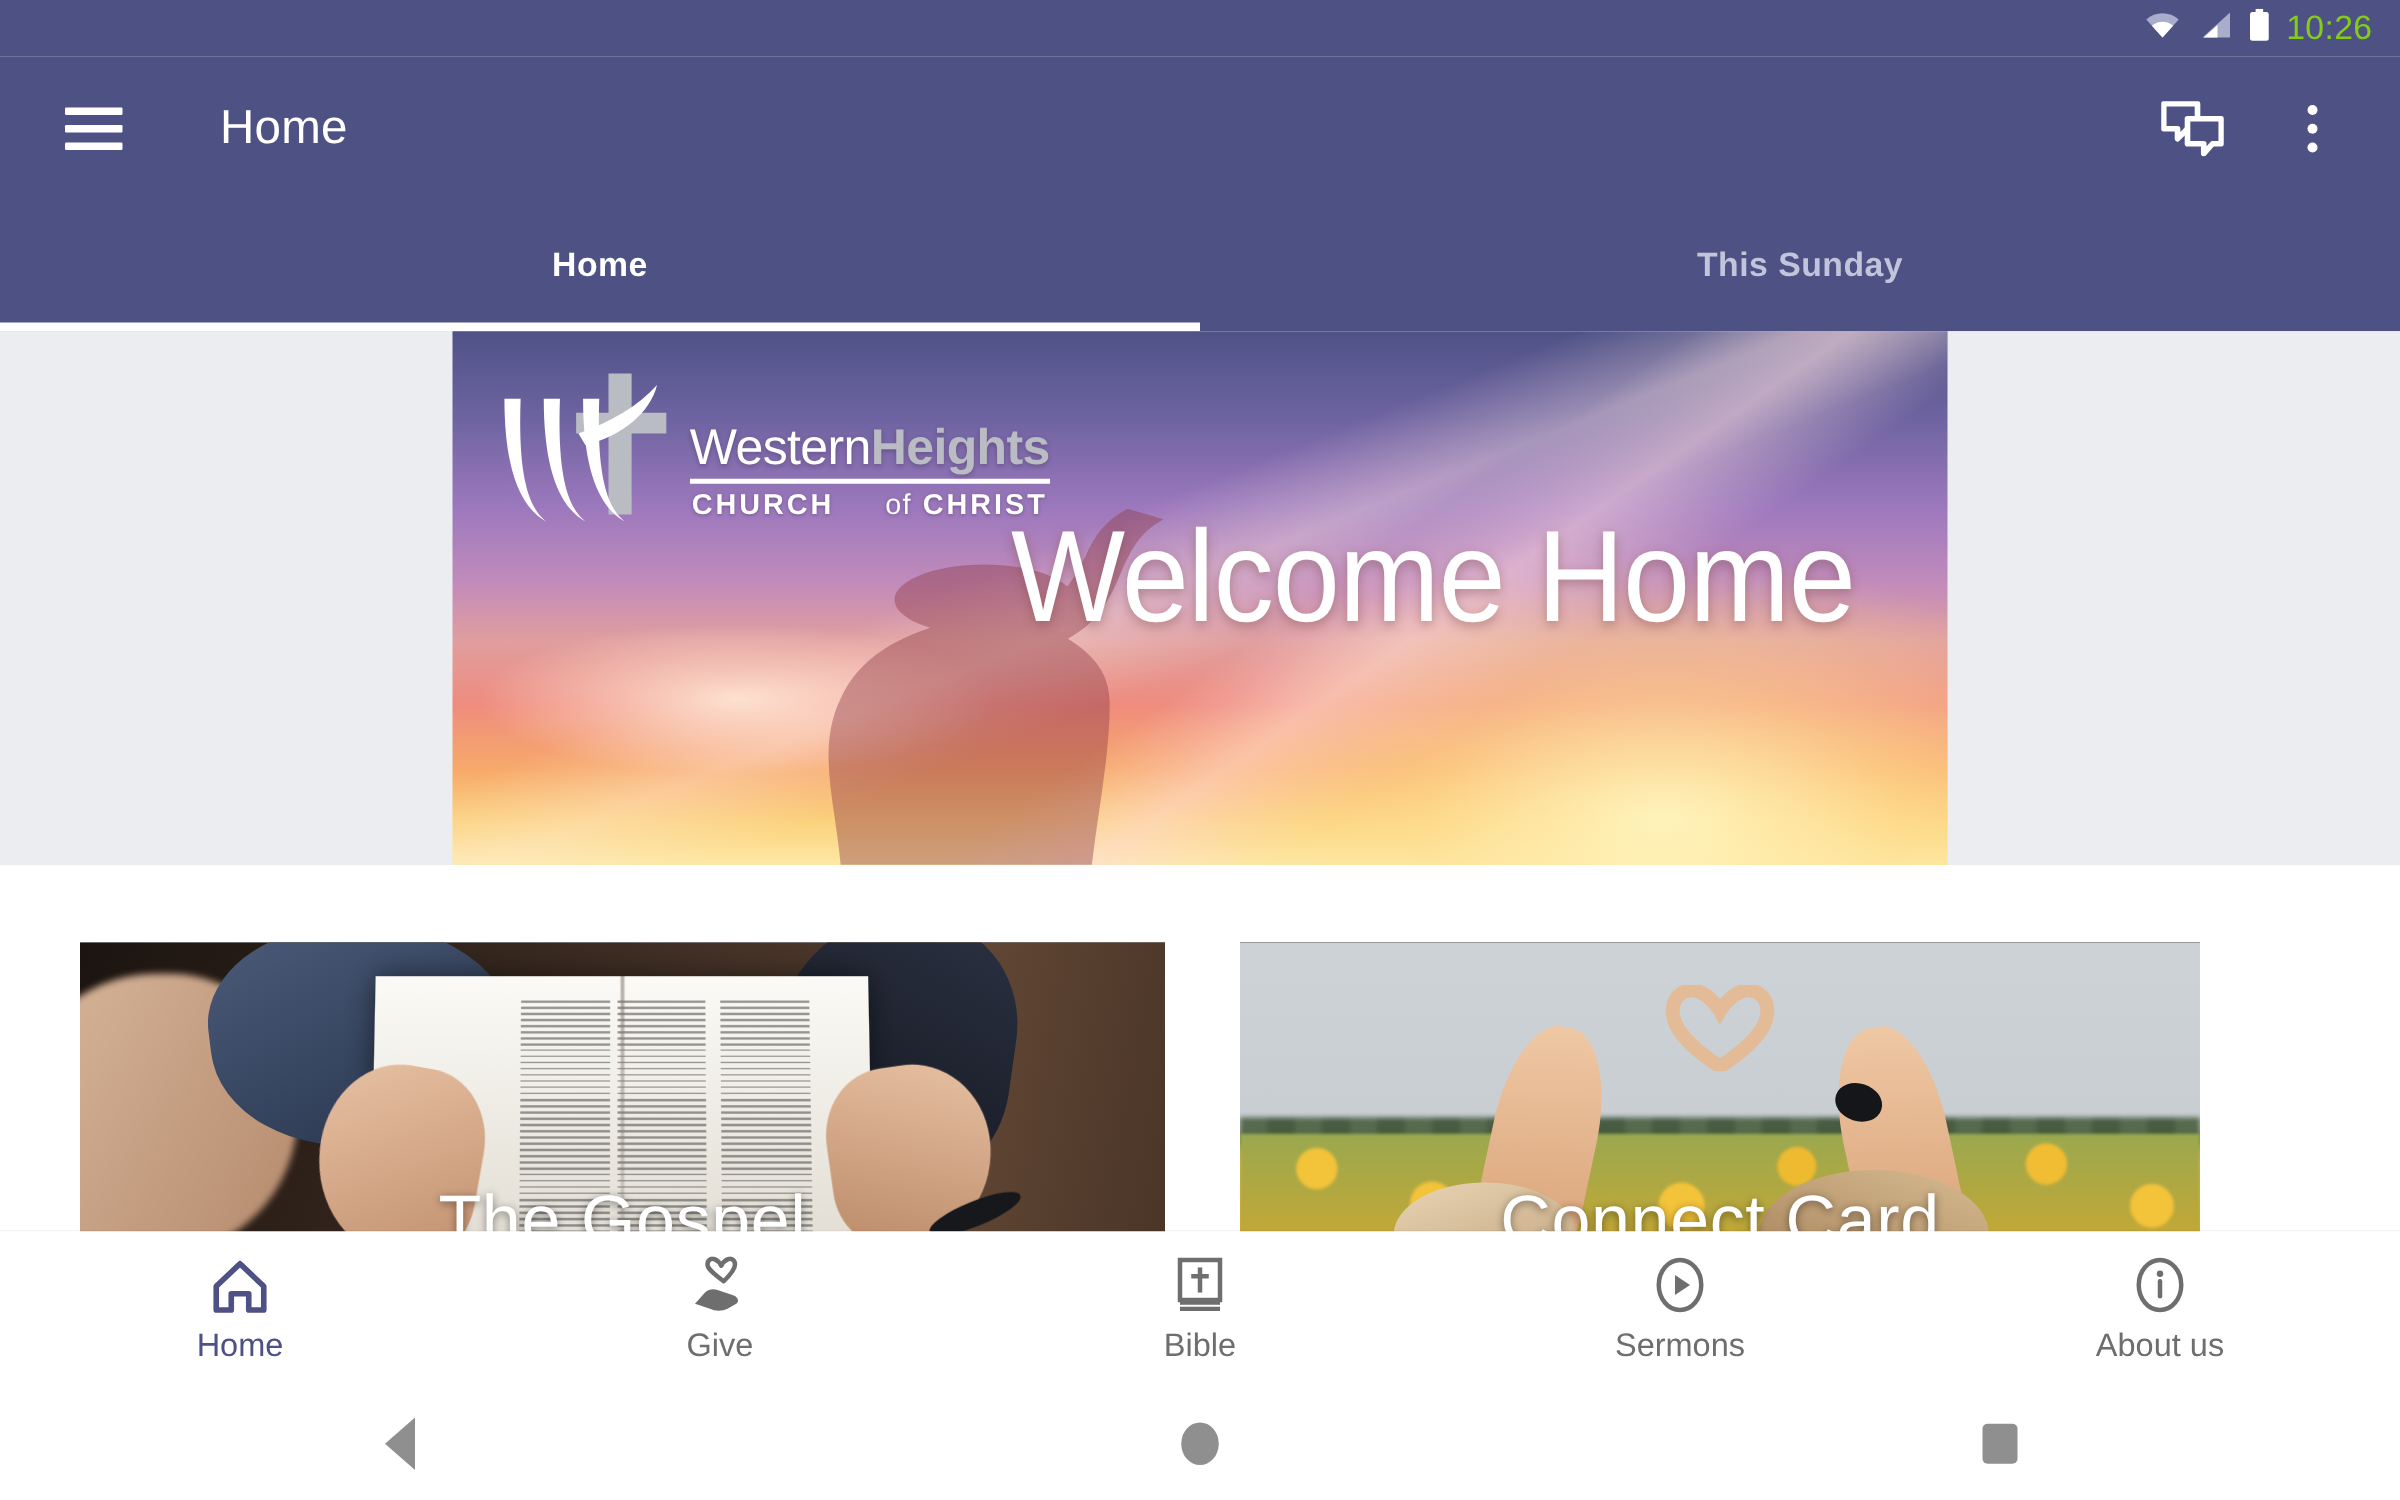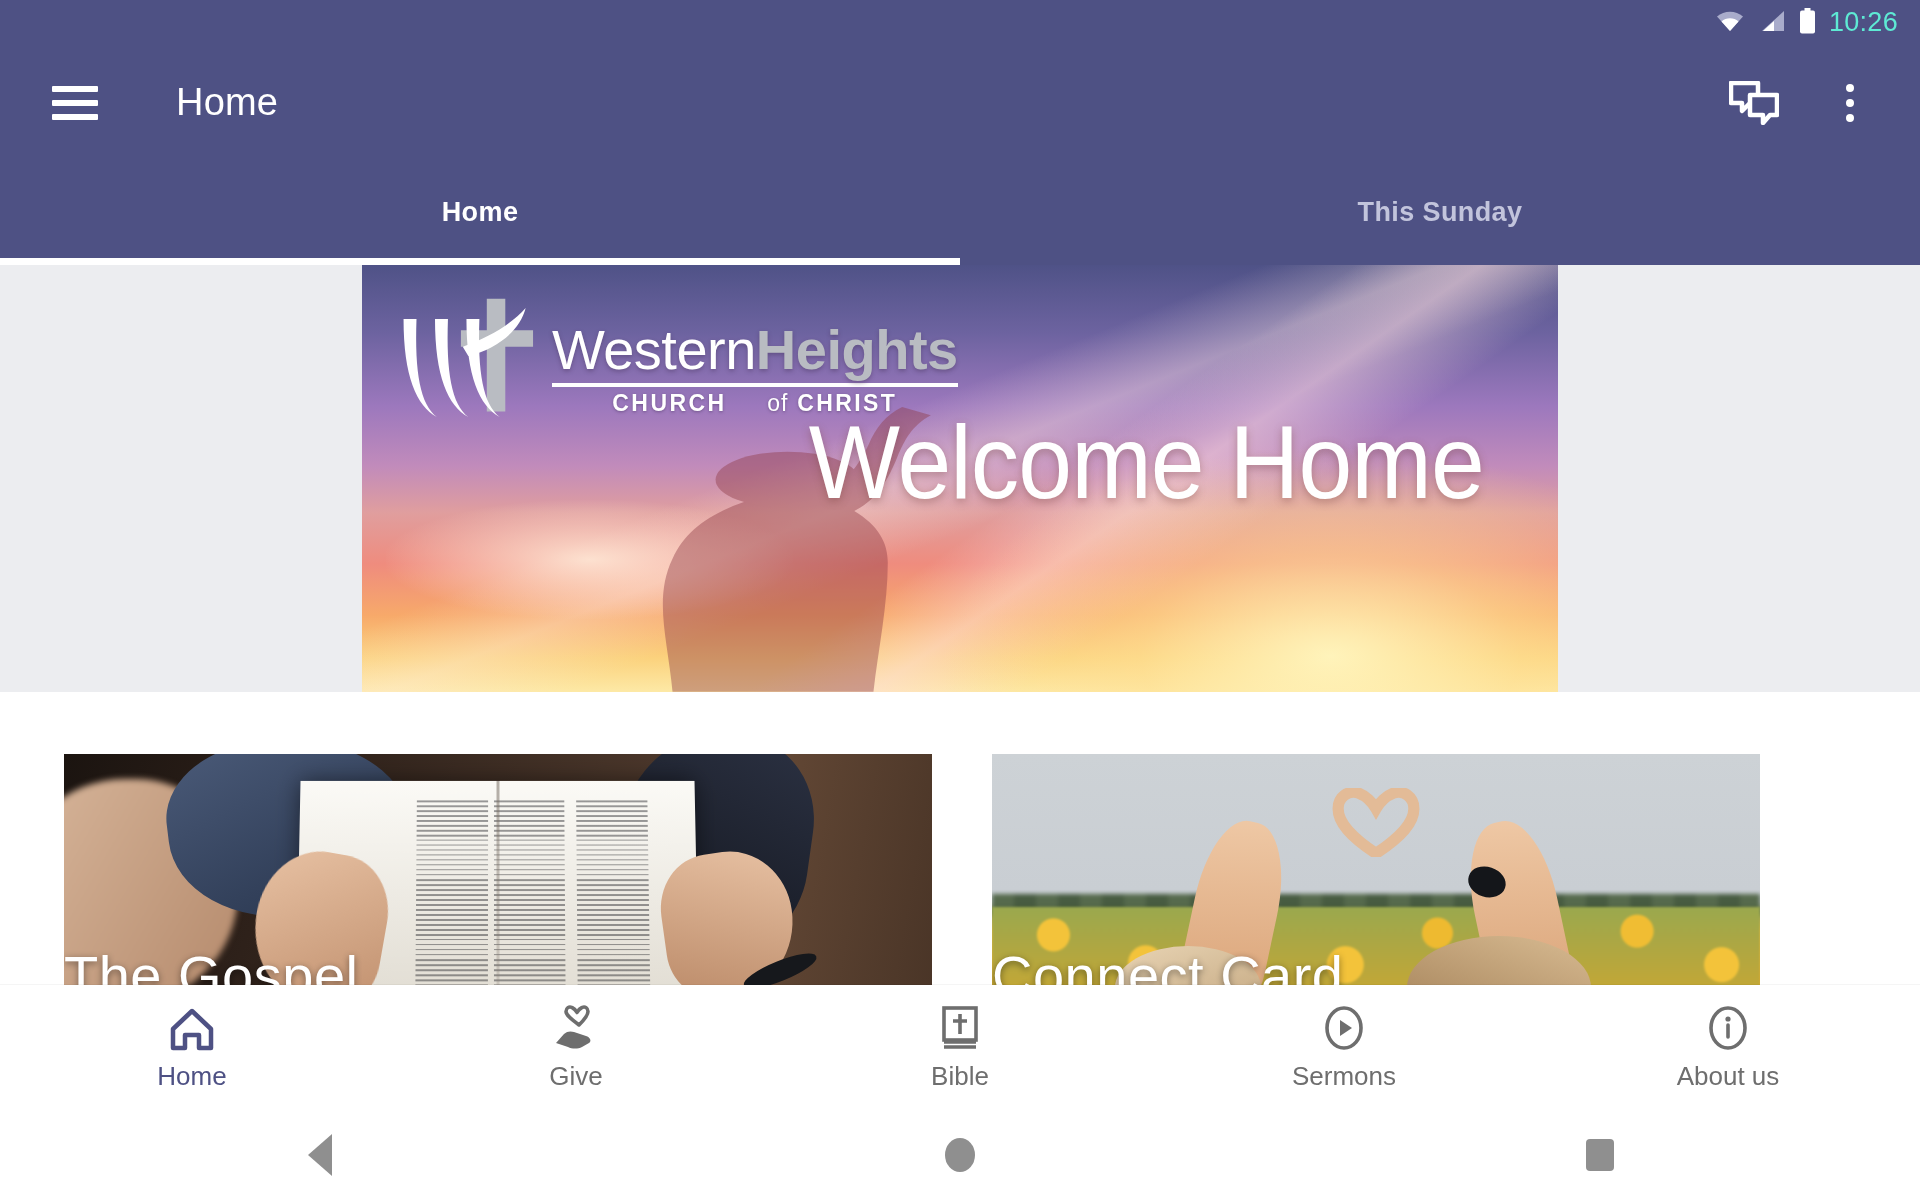--- a/index.html
+++ b/index.html
@@ -11,21 +11,21 @@
   }
   #app { position:relative; width:1920px; height:1200px; background:#fff; }
 
   
   .statusbar{
     position:absolute; top:0; left:0; width:1920px; height:45px;
     background:#4e5184; display:flex; align-items:center;
     justify-content:flex-end; padding-right:22px; gap:13px;
   }
   .sb-icon{ display:block; }
-  .sb-time{ color:#5eead4; font-size:27px; letter-spacing:.3px; font-weight:400; line-height:1; }
+  .sb-time{ color:#84cc16; font-size:27px; letter-spacing:.3px; font-weight:400; line-height:1; }
 
   
   .appbar{
     position:absolute; top:45px; left:0; width:1920px; height:115px;
     background:#4e5184; display:flex; align-items:center;
   }
   .hamburger{
     width:46px; height:34px; margin-left:52px; margin-right:0;
     display:flex; flex-direction:column; justify-content:space-between; cursor:pointer;
   }
@@ -88,21 +88,21 @@
     position:absolute; left:14%; bottom:0; width:40%; height:73%;
     opacity:.42;
   }
   .silhouette svg{ width:100%; height:100%; display:block; }
 
   .logo{ position:absolute; left:3.0%; top:7%; width:47%; }
   .logo-row{ display:flex; align-items:flex-end; }
   .logo-mark{ width:148px; height:128px; flex:none; margin-right:6px; }
   .logo-text{ padding-bottom:6px; }
   .logo-name{
-    font-size:56px; line-height:1; letter-spacing:-.5px; white-space:nowrap;
+    font-size:40px; line-height:1; letter-spacing:-.5px; white-space:nowrap;
     text-shadow:0 2px 4px rgba(70,50,90,.45);
   }
   .logo-name .w{ color:#ffffff; font-weight:400; }
   .logo-name .h{ color:#b9bcc2; font-weight:700; }
   .logo-rule{ height:4px; background:#ffffff; margin:5px 0 3px 0; width:100%; }
   .logo-sub{
     color:#ffffff; font-size:23px; font-weight:700; letter-spacing:2.4px;
     text-shadow:0 1px 3px rgba(70,50,90,.5); white-space:nowrap; text-align:center;
   }
   .logo-sub .of{ font-weight:400; text-transform:lowercase; letter-spacing:1px;margin-left:32px; }
@@ -119,21 +119,21 @@
     position:absolute; top:692px; left:0; width:1920px; height:308px; background:#ffffff;
   }
   .card{
     position:absolute; top:62px; height:246px; overflow:hidden; cursor:pointer;
     background:#111;
   }
   .card-1{ left:64px; width:868px; }
   .card-2{ left:992px; width:768px; }
   .card-img{ position:absolute; inset:0; }
   .card-title{
-    position:absolute; left:0; right:0; bottom:-8px; text-align:left;
+    position:absolute; left:0; right:0; bottom:-8px; text-align:center;
     color:#fff; font-size:56px; font-weight:400; letter-spacing:.5px;
     text-shadow:0 2px 7px rgba(0,0,0,.45);
   }
 
   
   .ph-bible{ position:absolute; inset:0; background:linear-gradient(110deg,#1b1410 0%,#2e211a 26%,#4a362a 62%,#5d4434 100%); }
   .ph-bible .sofa{ position:absolute; right:0; top:0; width:26%; height:100%;
     background:linear-gradient(100deg,#6b4e3a,#4a3527); }
   .ph-bible .jeans-l{ position:absolute; left:12%; top:-6%; width:28%; height:72%;
     background:linear-gradient(160deg,#4a5a78,#27344c); border-radius:40% 55% 30% 50%; transform:rotate(-7deg); }

